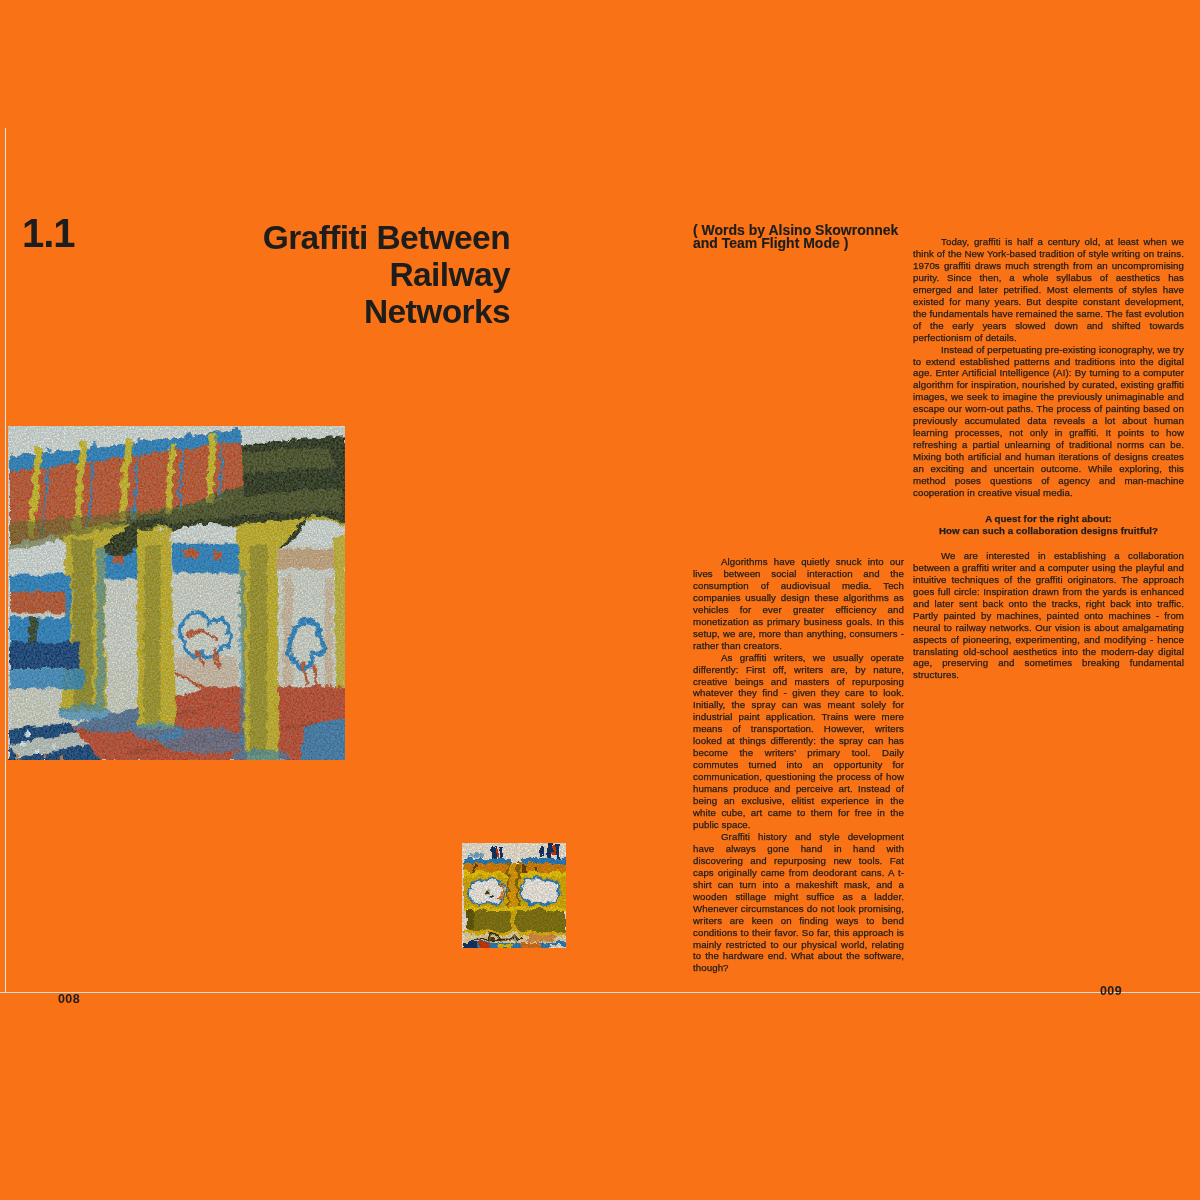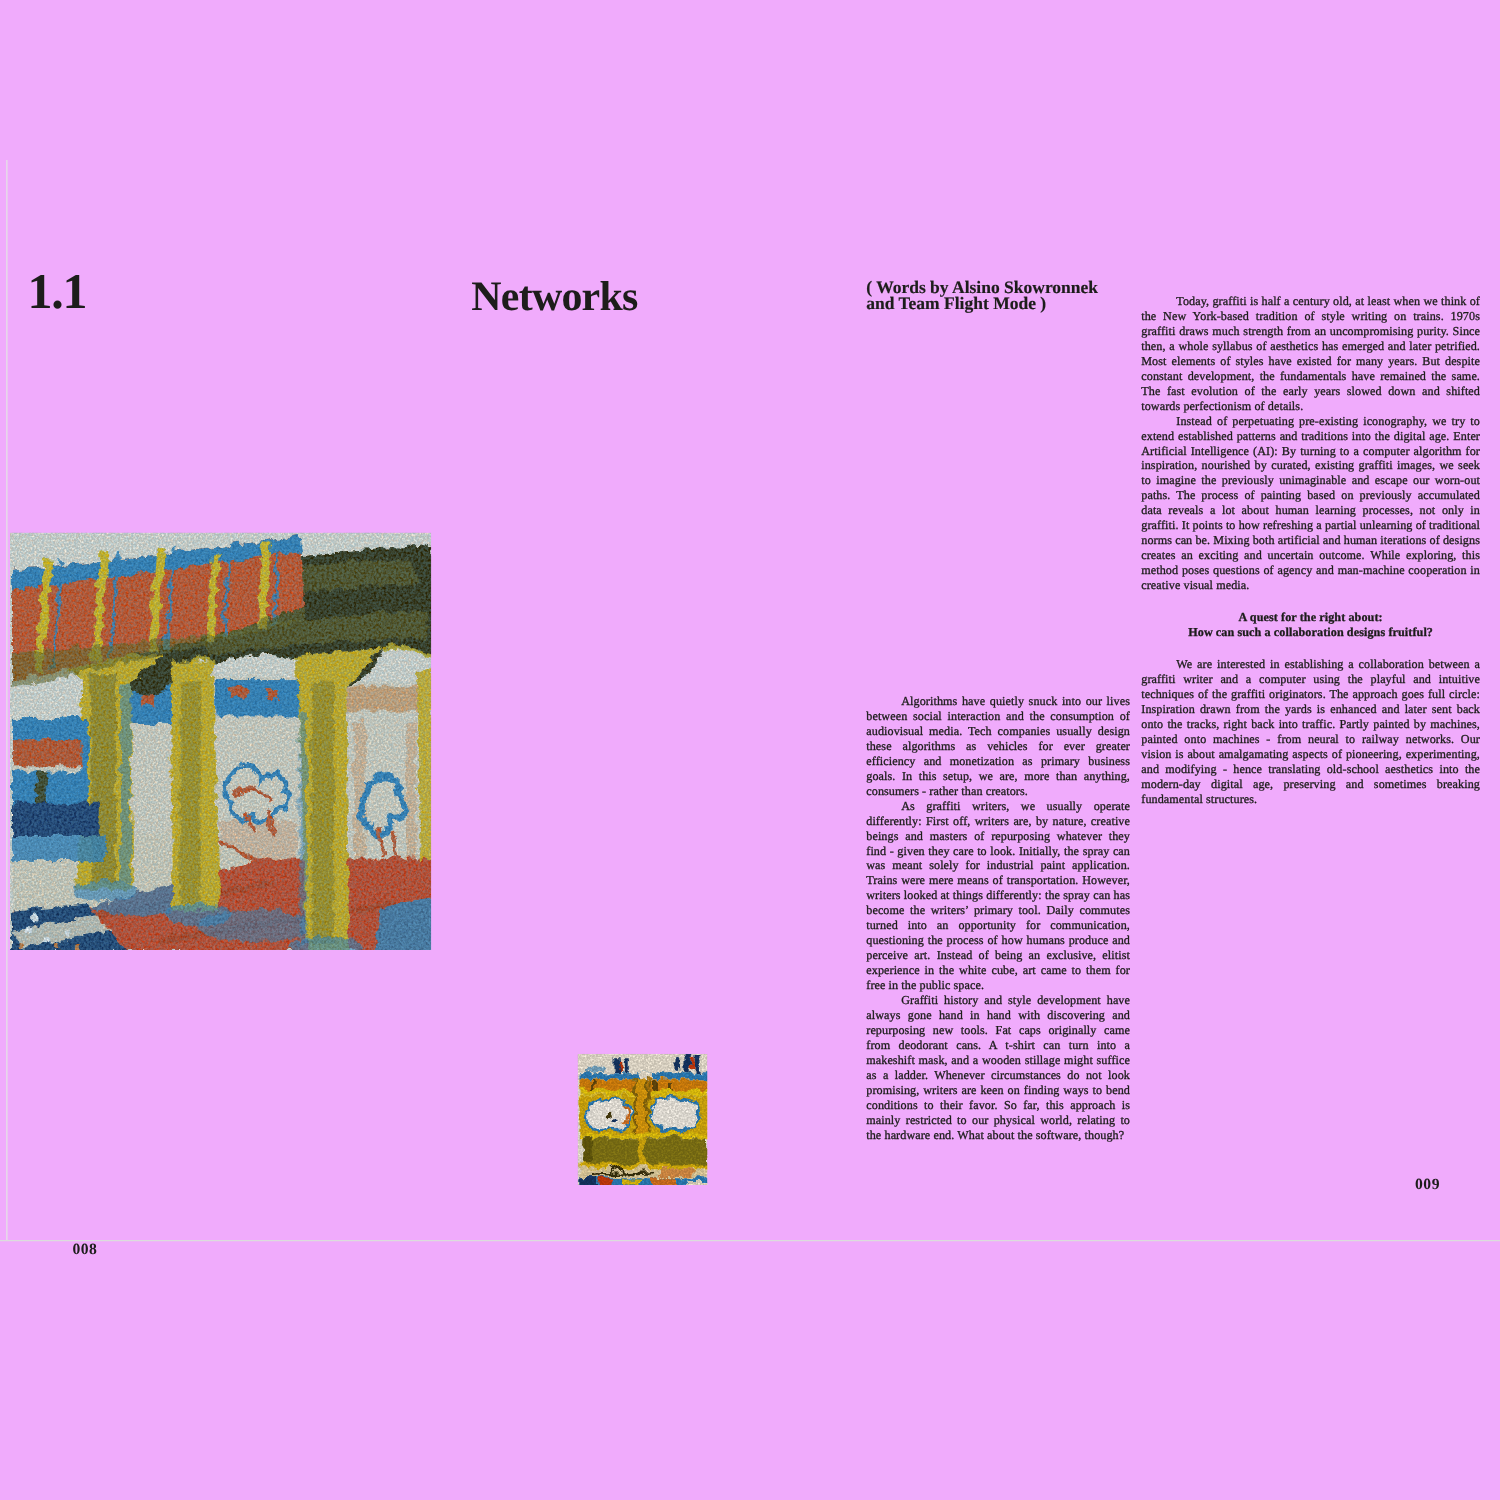--- a/index.html
+++ b/index.html
@@ -1,18 +1,18 @@
 <!DOCTYPE html>
 <html><head>
 <meta charset="utf-8">
 <style>
   html,body { margin:0; padding:0; background:#ffffff; }
   .stage {
-    position:relative; width:1200px; height:1200px; background:#f0abfc;
-    font-family:Liberation Serif, serif; color:#1d1d1b; overflow:hidden;
+    position:relative; width:1200px; height:1200px; background:#f97316;
+    font-family:Liberation Sans, sans-serif; color:#1d1d1b; overflow:hidden;
   }
   .edge-left  { position:absolute; left:5px; top:128px; width:1px; height:864px; background:#e4e4e4; }
   .edge-bottom{ position:absolute; left:0; top:992px; width:1200px; height:1px; background:#dcdcdc; }
 
   .section-num {
     position:absolute; left:22px; top:213px;
     font-size:40px; font-weight:700; letter-spacing:-1px; line-height:1;
   }
   .title {
     position:absolute; left:180px; top:219px; width:330px;
@@ -30,37 +30,39 @@
     font-size:14px; font-weight:700; line-height:13.2px;
     -webkit-text-stroke:0.15px #1d1d1b;
   }
   .col-mid  { position:absolute; left:693px; top:556px; width:211px; }
   .col-right{ position:absolute; left:913px; top:236px; width:271px; }
   .quote { text-align:center; text-indent:0; font-weight:700; margin:14px 0 13px; }
   .quote div { text-indent:0; }
 
   .folio { position:absolute; font-size:12.5px; font-weight:700; letter-spacing:0.4px; }
   #folio-left  { left:25px;  top:992px;margin-left:33px; }
-  #folio-right { left:1100px; top:940px; width:84px; text-align:center; }
+  #folio-right { left:1100px; top:984px; width:84px; text-align:left; }
 
   .img-box { position:absolute; overflow:hidden; }
   #hero-image  { left:8px;  top:426px; width:337px; height:334px; }
   #small-image { left:462px; top:843px; width:104px; height:105px; }
   .img-box svg { display:block; width:100%; height:100%; }
 </style>
 </head>
 <body>
 
 <div class="stage">
   <div class="edge-left"></div>
   <div class="edge-bottom"></div>
 
   <div class="section-num">1.1</div>
 
   <div class="title">
+    <div>Graffiti Between</div>
+    <div>Railway</div>
     <div>Networks</div>
   </div>
 
   <div class="img-box" id="hero-image">
     <svg viewBox="0 0 340 335" preserveAspectRatio="none">
       <defs>
         <filter id="rough" x="-5%" y="-5%" width="110%" height="110%">
           <feTurbulence type="turbulence" baseFrequency="0.085" numOctaves="3" seed="4" result="t"></feTurbulence>
           <feDisplacementMap in="SourceGraphic" in2="t" scale="7" xChannelSelector="R" yChannelSelector="G"></feDisplacementMap>
         </filter>

